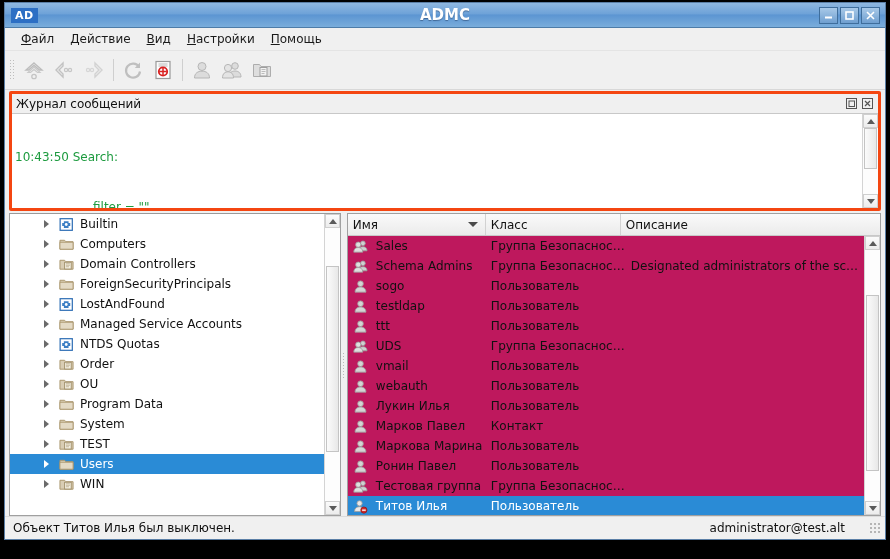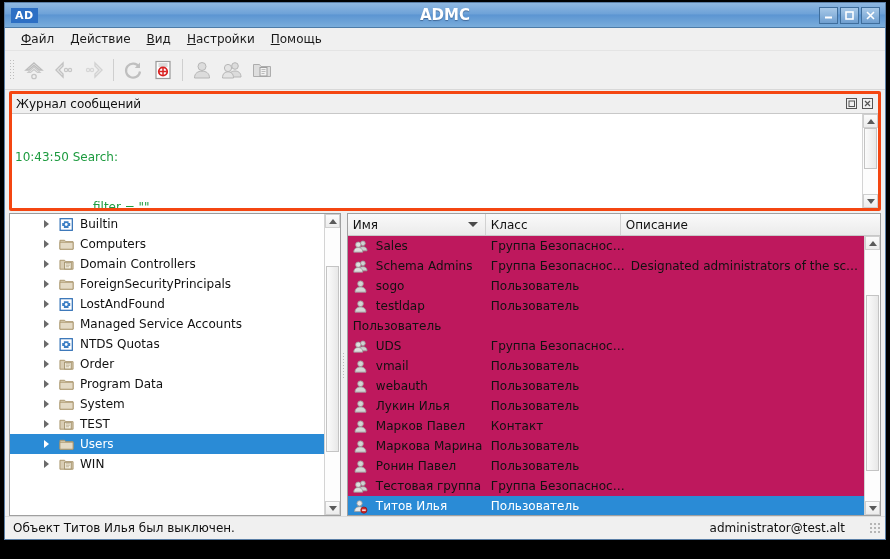--- a/index.html
+++ b/index.html
@@ -580,20 +580,34 @@
             <div class="tree-label">Order</div>
           </div>
           <div class="tree-row">
             <div style="width: 26px; flex: 0 0 auto;"></div>
             <div class="tree-branch">
               <div class="tri-right"></div>
             </div>
             <div class="tree-icon">
               <svg width="15" height="15" viewBox="0 0 16 16">
                 <path d="M1 3.5 H6 L7.3 5 H15 V13 H1 Z" fill="#d9cdb4" stroke="#a9946b" stroke-width="1"></path>
+                <rect x="6" y="5.6" width="7" height="7.2" fill="#f4efe2" stroke="#9b8a63" stroke-width="0.9"></rect>
+                <path d="M7.3 7.2 H11.6 M7.3 8.8 H11.6 M7.3 10.4 H10.6" stroke="#b6a684" stroke-width="0.8"></path>
+              </svg>
+            </div>
+            <div class="tree-label">OU</div>
+          </div>
+          <div class="tree-row">
+            <div style="width: 26px; flex: 0 0 auto;"></div>
+            <div class="tree-branch">
+              <div class="tri-right"></div>
+            </div>
+            <div class="tree-icon">
+              <svg width="15" height="15" viewBox="0 0 16 16">
+                <path d="M1 3.5 H6 L7.3 5 H15 V13 H1 Z" fill="#d9cdb4" stroke="#a9946b" stroke-width="1"></path>
                 <path d="M1 5.6 H15 V13 H1 Z" fill="#e4dac5" stroke="#a9946b" stroke-width="0.9"></path>
               </svg>
             </div>
             <div class="tree-label">Program Data</div>
           </div>
           <div class="tree-row">
             <div style="width: 26px; flex: 0 0 auto;"></div>
             <div class="tree-branch">
               <div class="tri-right"></div>
             </div>
@@ -732,20 +746,29 @@
                     <circle cx="8" cy="5" r="3" fill="#d4d4d4" stroke="#9e9e9e" stroke-width="0.9"></circle>
                     <path d="M2.2 14 C2.2 10 5 8.6 8 8.6 C11 8.6 13.8 10 13.8 14 Z" fill="#d4d4d4" stroke="#9e9e9e" stroke-width="0.9"></path>
                   </svg>
                 </span>
                 <span class="lbl">testldap</span>
               </div>
               <div class="cell-class">Пользователь</div>
               <div class="cell-desc"></div>
             </div>
             <div class="list-row">
+              <div class="cell-name">
+                <span class="row-icon">
+                  <svg width="15" height="15" viewBox="0 0 16 16">
+                    <circle cx="8" cy="5" r="3" fill="#d4d4d4" stroke="#9e9e9e" stroke-width="0.9"></circle>
+                    <path d="M2.2 14 C2.2 10 5 8.6 8 8.6 C11 8.6 13.8 10 13.8 14 Z" fill="#d4d4d4" stroke="#9e9e9e" stroke-width="0.9"></path>
+                  </svg>
+                </span>
+                <span class="lbl">ttt</span>
+              </div>
               <div class="cell-class">Пользователь</div>
               <div class="cell-desc"></div>
             </div>
             <div class="list-row">
               <div class="cell-name">
                 <span class="row-icon">
                   <svg width="15" height="15" viewBox="0 0 16 16">
                     <circle cx="10.6" cy="4.6" r="2.5" fill="#cfcfcf" stroke="#9a9a9a" stroke-width="0.85"></circle>
                     <path d="M6 12.6 C6 9.4 8.2 8.2 10.6 8.2 C13 8.2 15 9.4 15 12.6 Z" fill="#cfcfcf" stroke="#9a9a9a" stroke-width="0.85"></path>
                     <circle cx="5.6" cy="6" r="2.8" fill="#dedede" stroke="#9a9a9a" stroke-width="0.85"></circle>

